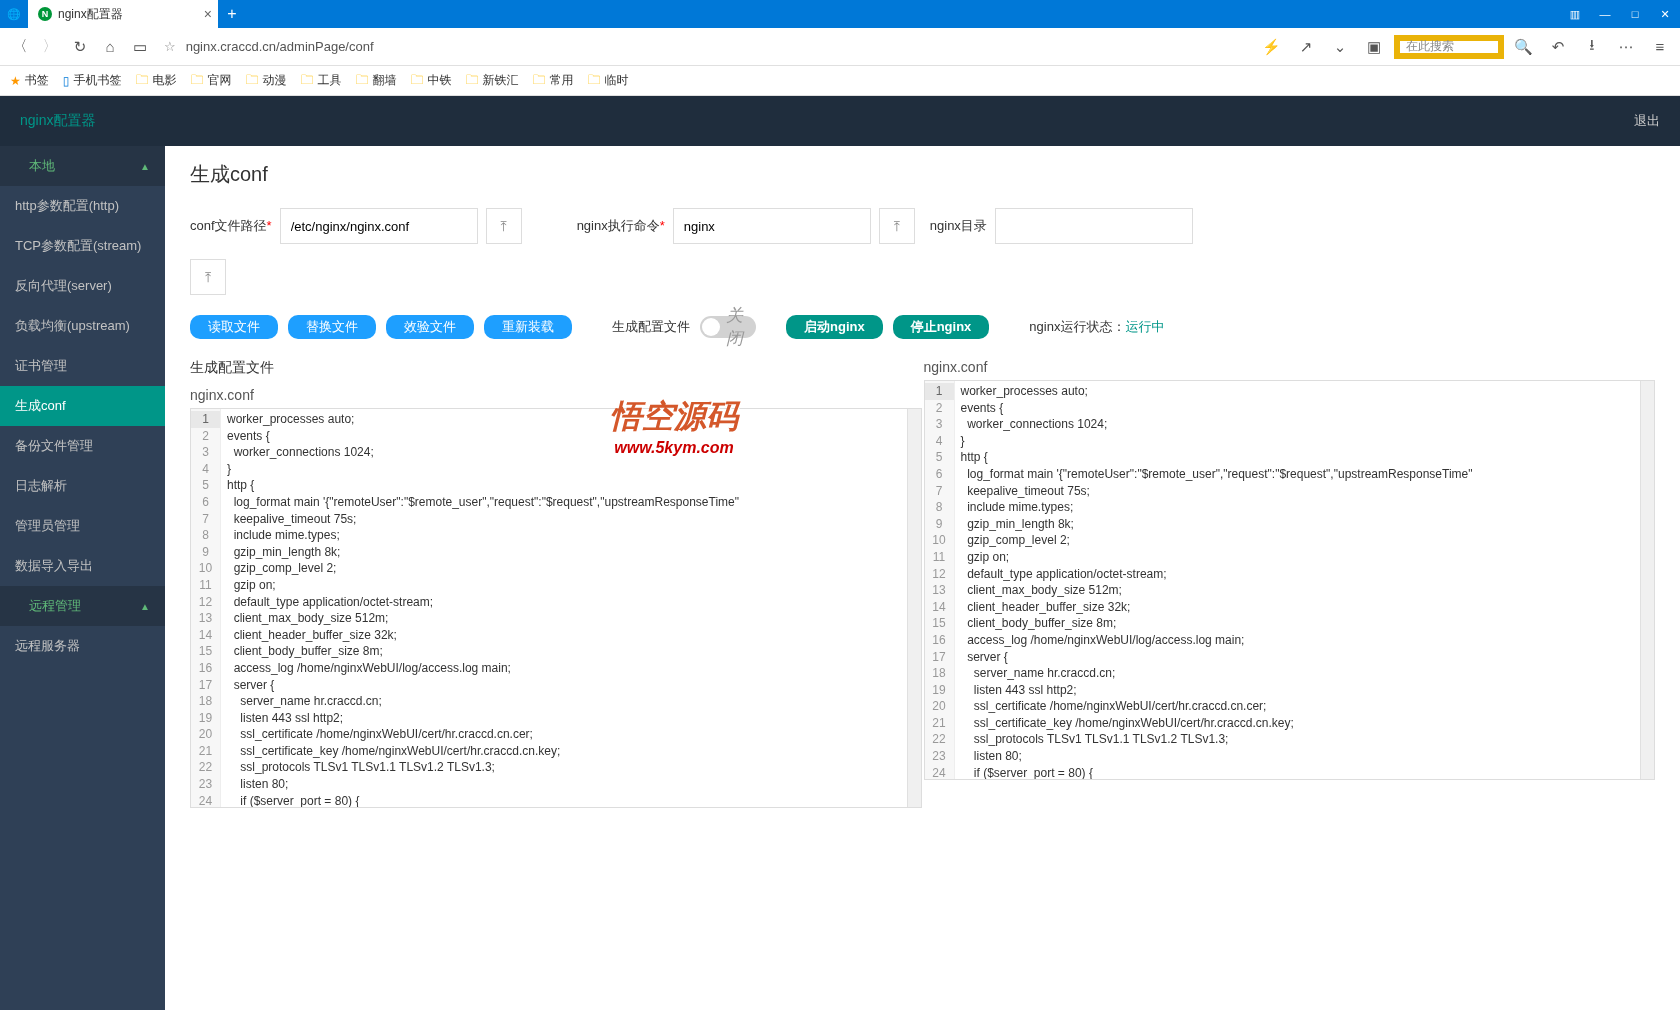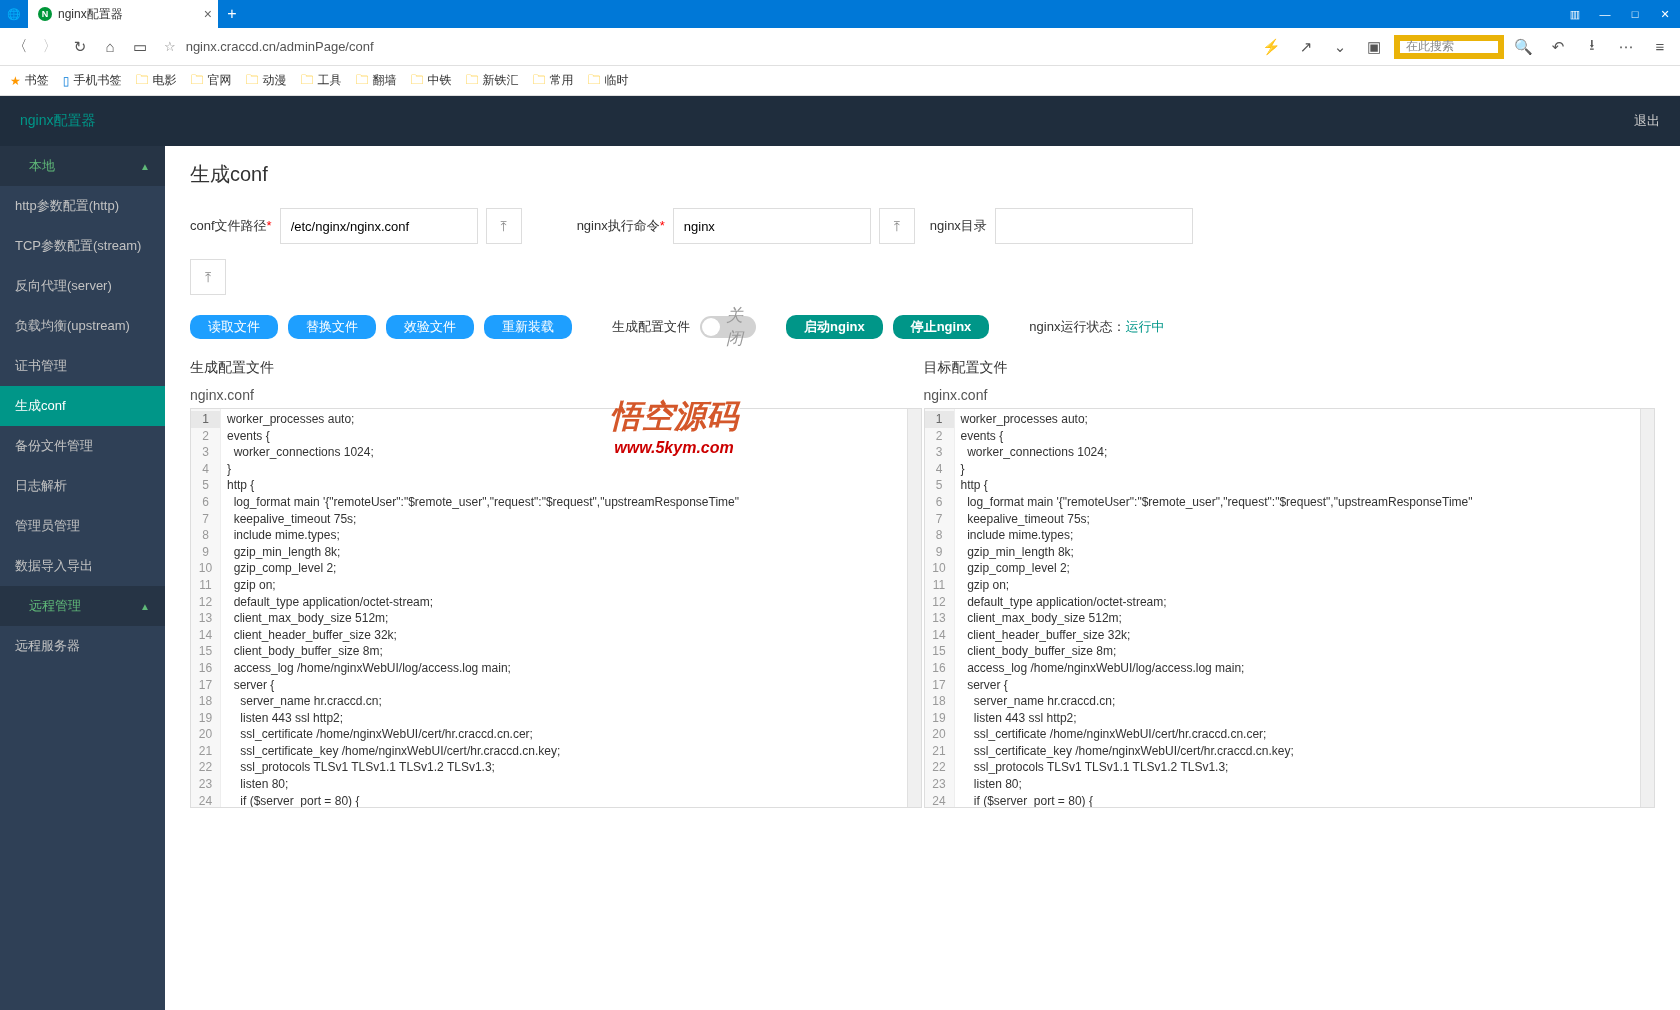--- a/index.html
+++ b/index.html
@@ -296,21 +296,20 @@
     listen 443 ssl http2;
     ssl_certificate /home/nginxWebUI/cert/hr.craccd.cn.cer;
     ssl_certificate_key /home/nginxWebUI/cert/hr.craccd.cn.key;
     ssl_protocols TLSv1 TLSv1.1 TLSv1.2 TLSv1.3;
     listen 80;
     if ($server_port = 80) {</div>
           <div class="scrollbar-v"></div>
         </div>
       </div>
       <div class="editor-pane">
-        <div class="editor-title">目标配置文件</div>
         <div class="editor-filename">nginx.conf</div>
         <div class="code-editor">
           <div class="line-numbers" id="ln-right">
               <div>1</div>
               <div>2</div>
               <div>3</div>
               <div>4</div>
               <div>5</div>
               <div>6</div>
               <div>7</div>

